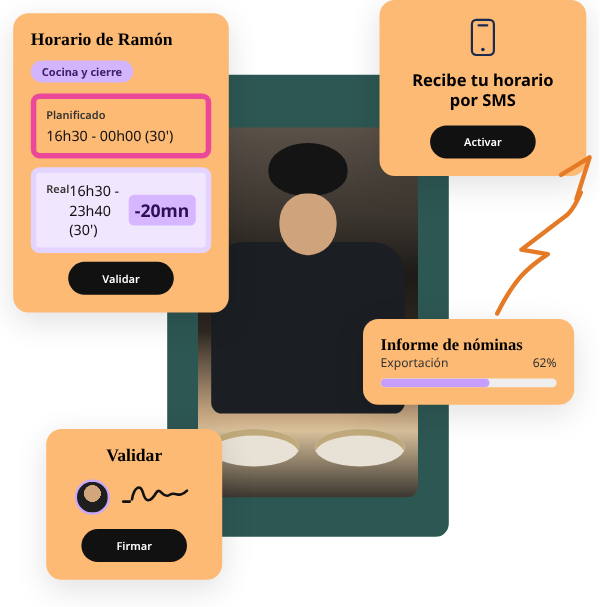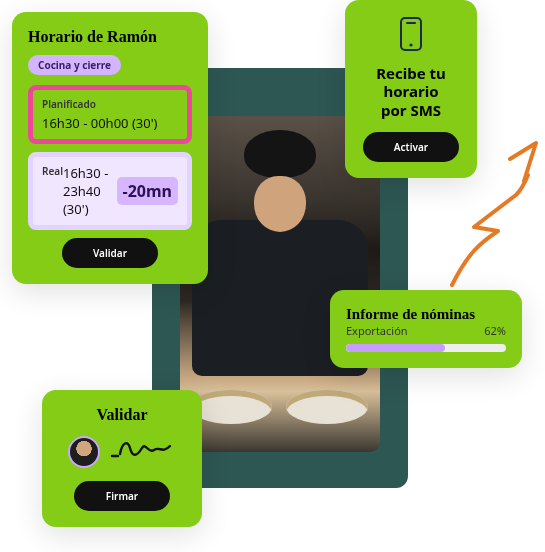--- a/index.html
+++ b/index.html
@@ -6,37 +6,37 @@
   body{background:#fff;width:545px;height:552px;position:relative;overflow:hidden}
   .teal-bg{position:absolute;left:152px;top:68px;width:256px;height:420px;background:#2d5753;border-radius:12px}
   .chef{position:absolute;left:180px;top:116px;width:200px;height:336px;border-radius:10px;background:linear-gradient(180deg,#5a5148 0%,#3a342e 25%,#1d1a17 40%,#2e2822 55%,#c7a882 78%,#d8c09a 82%,#3b3730 100%);overflow:hidden}
   .chef::before{content:"";position:absolute;left:64px;top:14px;width:72px;height:48px;border-radius:50% 50% 45% 45%;background:#141414}
   .chef::after{content:"";position:absolute;left:74px;top:60px;width:52px;height:56px;border-radius:46% 46% 50% 50%;background:#cfa47d}
   .chef .jacket{position:absolute;left:12px;top:104px;width:176px;height:156px;border-radius:30px 30px 10px 10px;background:#1b1f24}
   .chef .plate{position:absolute;bottom:28px;width:82px;height:34px;border-radius:50%;background:#e8e1d5;box-shadow:inset 0 6px 0 #bfa97a}
   .chef .plate.p1{left:10px}
   .chef .plate.p2{left:106px}
 
-  .card{position:absolute;background:#84cc16;border-radius:14px;box-shadow:0 8px 30px rgba(0,0,0,.12);padding:16px}
+  .card{position:absolute;background:#fdba74;border-radius:14px;box-shadow:0 8px 30px rgba(0,0,0,.12);padding:16px}
   .btn{display:inline-block;background:#111;color:#fff;border-radius:999px;font-size:10px;font-weight:600;padding:8px 22px;min-width:96px}
 
   
   .sched{left:12px;top:12px;width:196px}
   .sched h3{font-family:Georgia,"Times New Roman",serif;font-size:16px;font-weight:700;margin-bottom:6px}
   .pill{display:inline-block;background:#d3b5ff;color:#3b1e63;border-radius:999px;font-size:10px;font-weight:700;padding:3px 10px;margin-bottom:10px}
   .box{border:5px solid #ec4899;border-radius:8px;padding:7px 9px;margin-bottom:8px}
   .box .lbl{font-size:10px;color:#333;font-weight:600;margin-bottom:3px}
   .box .val{font-size:13px;color:#111}
   .box.real{background:#f0e7ff;border-color:#e2d4ff;display:flex;flex-direction:row}
   .real-row{display:flex;align-items:center;justify-content:flex-start}
   .delta{background:#d6b7ff;color:#2d0f55;font-size:16px;font-weight:700;border-radius:5px;padding:3px 6px;margin-left:8px}
   .sched .btn-wrap{text-align:center;margin-top:4px}
 
   
-  .sms{left:345px;top:0;width:132px;text-align:center}
+  .sms{left:345px;top:0;width:188px;text-align:center}
   .phone-icon{display:inline-block;margin-bottom:8px}
   .sms h3{font-family:Georgia,"Times New Roman",serif;font-size:15px;font-weight:700;line-height:1.15;margin-bottom:12px}
 
   
   .sign{left:42px;top:390px;width:160px;text-align:center}
   .sign h3{font-family:Georgia,"Times New Roman",serif;font-size:16px;font-weight:700;margin-bottom:10px}
   .sign .row{display:flex;align-items:center;justify-content:center;gap:10px;margin-bottom:12px}
   .avatar{width:32px;height:32px;border-radius:50%;background:radial-gradient(circle at 50% 38%,#d2a57c 0 34%,#1e1e1e 35% 100%);border:2px solid #c9a7ff}
 
   

